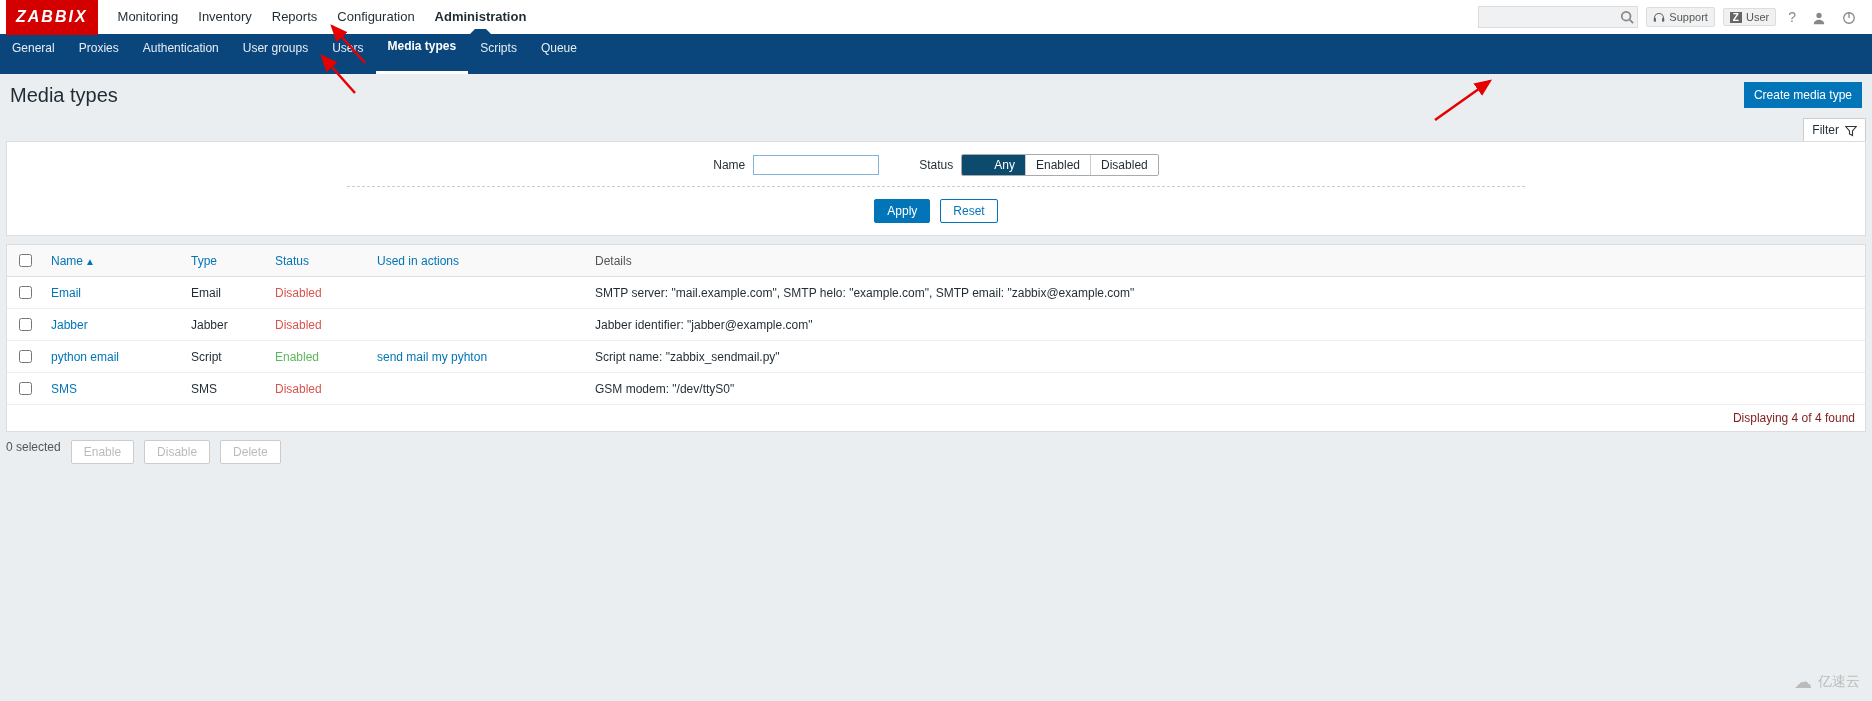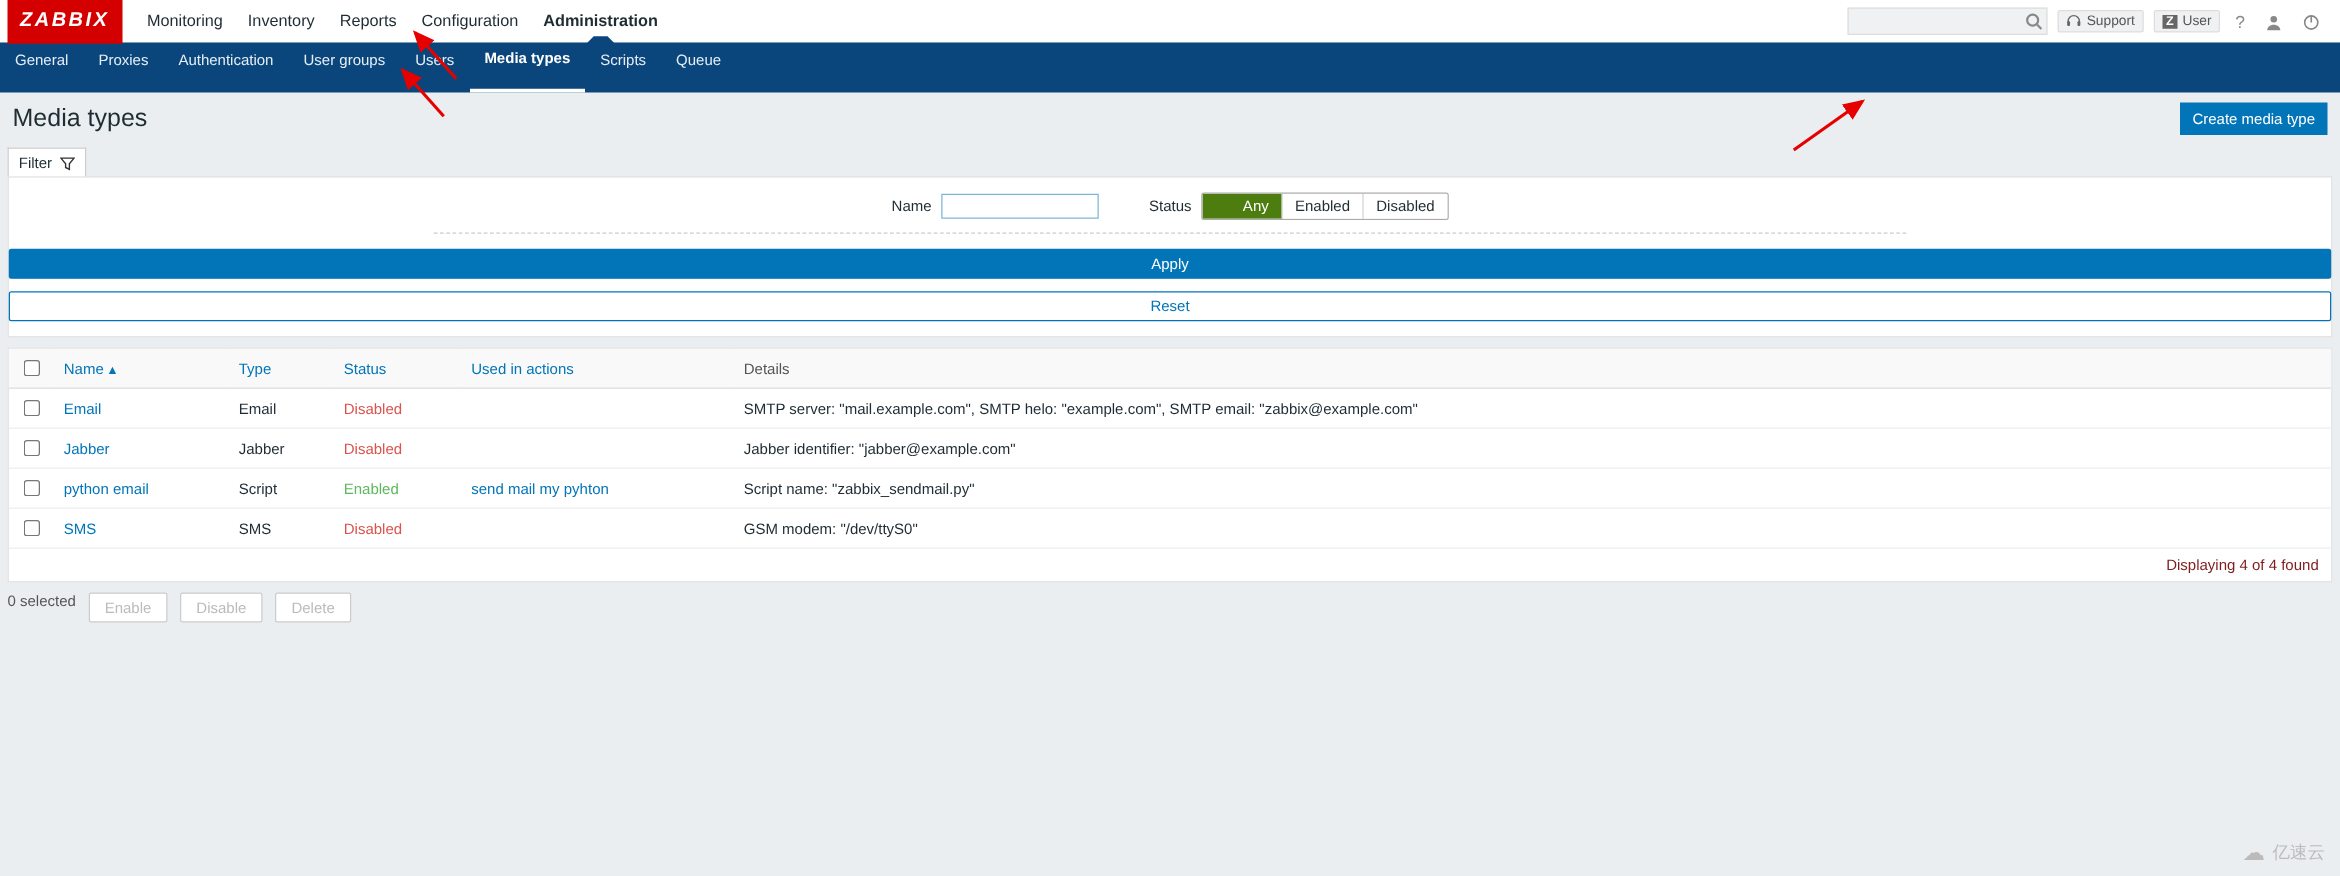--- a/index.html
+++ b/index.html
@@ -132,20 +132,21 @@
     border: none;
     padding: 6px 10px;
     font-size: 12px;
     cursor: pointer;
     margin-left: auto;
   }
 
   
   .filter-tab-row {
     display: flex;
+    justify-content: flex-end;
     padding: 0;
     margin: 4px 6px 0 6px;
   }
   .filter-tab {
     background: #fff;
     border: 1px solid #ccc;
     border-bottom: none;
     padding: 4px 8px;
     display: inline-flex;
     align-items: center;
@@ -186,30 +187,29 @@
   }
   .segmented .seg {
     padding: 3px 10px;
     font-size: 12px;
     background: #fff;
     border-right: 1px solid #ccc;
     cursor: pointer;
   }
   .segmented .seg:last-child { border-right: none; }
   .segmented .seg.active {
-    background: #4d7c0f;
+    background: #0c4a6e;
     color: #fff;
     padding-left: 32px;
   }
   .actions {
     display: flex;
     justify-content: center;
     gap: 10px;
     margin-top: 12px;
-    flex-direction: column;
   }
   .btn {
     border: 1px solid #0275b8;
     background: #fff;
     color: #0275b8;
     padding: 4px 12px;
     font-size: 12px;
     cursor: pointer;
     border-radius: 2px;
   }

